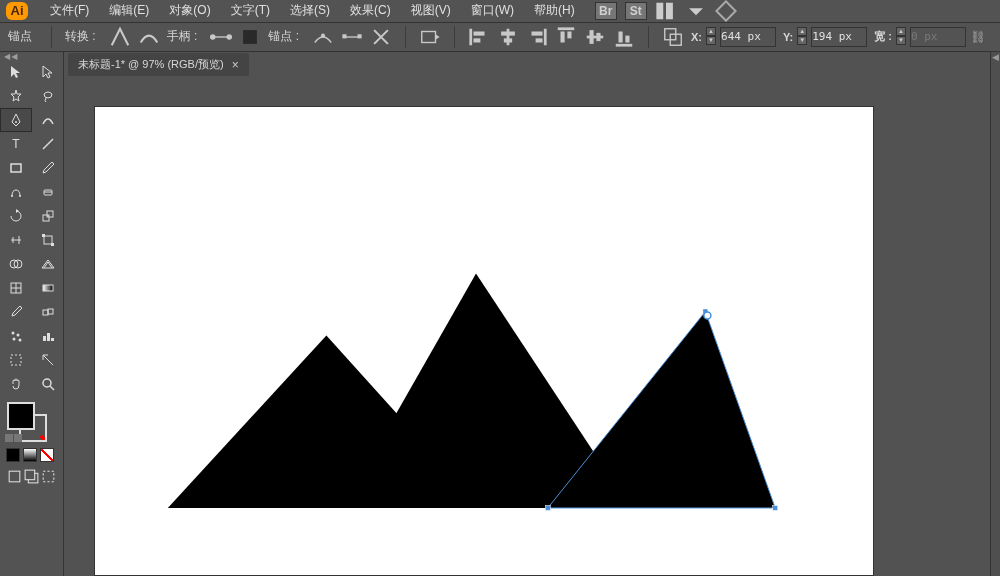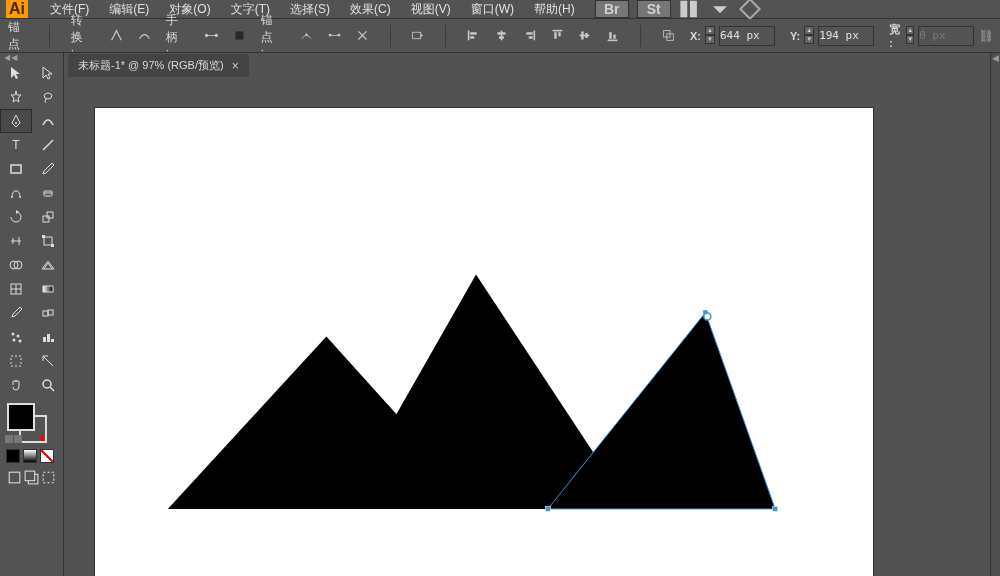--- a/index.html
+++ b/index.html
@@ -1,27 +1,27 @@
 <!DOCTYPE html>
 <html><head>
 <meta charset="utf-8">
 <style>
 * { margin: 0; padding: 0; box-sizing: border-box; font-family: "Microsoft YaHei", sans-serif; }
 body { background: #525252; width: 1000px; height: 576px; overflow: hidden; display: flex; flex-direction: column; color: #ccc; font-size: 12px; }
 
 
 .menubar { background: #535353; height: 26px; display: flex; align-items: center; padding: 0 6px; gap: 0; border-bottom: 1px solid #333; }
-.logo { background: #ff9a00; color: #4a2700; width: 22px; height: 18px; display: flex; align-items: center; justify-content: center; font-weight: bold; font-size: 16px; border-radius: 0; margin-right: 12px; }
+.logo { background: #ff9a00; color: #4a2700; width: 22px; height: 18px; display: flex; align-items: center; justify-content: center; font-weight: bold; font-size: 13px; border-radius: 6px; margin-right: 12px; }
 .menu-item { color: #e0e0e0; padding: 0 10px; cursor: pointer; font-size: 12px; }
 .menubar-right { margin-left: 10px; display: flex; gap: 8px; align-items: center; }
-.mb-btn { width: 34px; height: 18px; background: #767676; color: #d0d0d0; display: flex; align-items: center; justify-content: center; font-size: 14px; font-weight: bold; border: 1px solid #333; }
+.mb-btn { width: 22px; height: 18px; background: #767676; color: #d0d0d0; display: flex; align-items: center; justify-content: center; font-size: 12px; font-weight: bold; border: 1px solid #333; }
 .mb-icon { width: 22px; height: 18px; display: flex; align-items: center; justify-content: center; color: #bdbdbd; }
 
 
-.controlbar { background: #535353; height: 34px; display: flex; align-items: center; padding: 0 8px; border-bottom: 1px solid #333; gap: 15px; }
+.controlbar { background: #535353; height: 34px; display: flex; align-items: center; padding: 0 8px; border-bottom: 1px solid #333; gap: 7px; }
 .ctrl-label { color: #d7d7d7; font-size: 12px; margin-right: 6px; }
 .sep { width: 1px; height: 22px; background: #3c3c3c; margin: 0 6px; }
 .ctrl-icon { width: 22px; height: 22px; display: flex; align-items: center; justify-content: center; cursor: pointer; color: #cfcfcf; opacity: 0.85; }
 .num-field { display: flex; align-items: center; gap: 4px; }
 .num-label { color: #d7d7d7; font-size: 11px; font-weight: bold; }
 .num-input { background: #535353; border: 1px solid #333; color: #e0e0e0; width: 56px; height: 20px; font-size: 11px; padding: 0 0; font-family: Consolas, monospace; }
 .num-input.dis { color: #7a7a7a; }
 .spin { display: flex; flex-direction: column; width: 10px; height: 20px; gap: 0; }
 .spin-b { background: #646464; height: 9px; border: 1px solid #333; display: flex; align-items: center; justify-content: center; font-size: 6px; color: #ccc; }
 .link-ic { width: 12px; height: 14px; margin-left: 2px; color: #aaa; display: flex; align-items: center; justify-content: center; }

